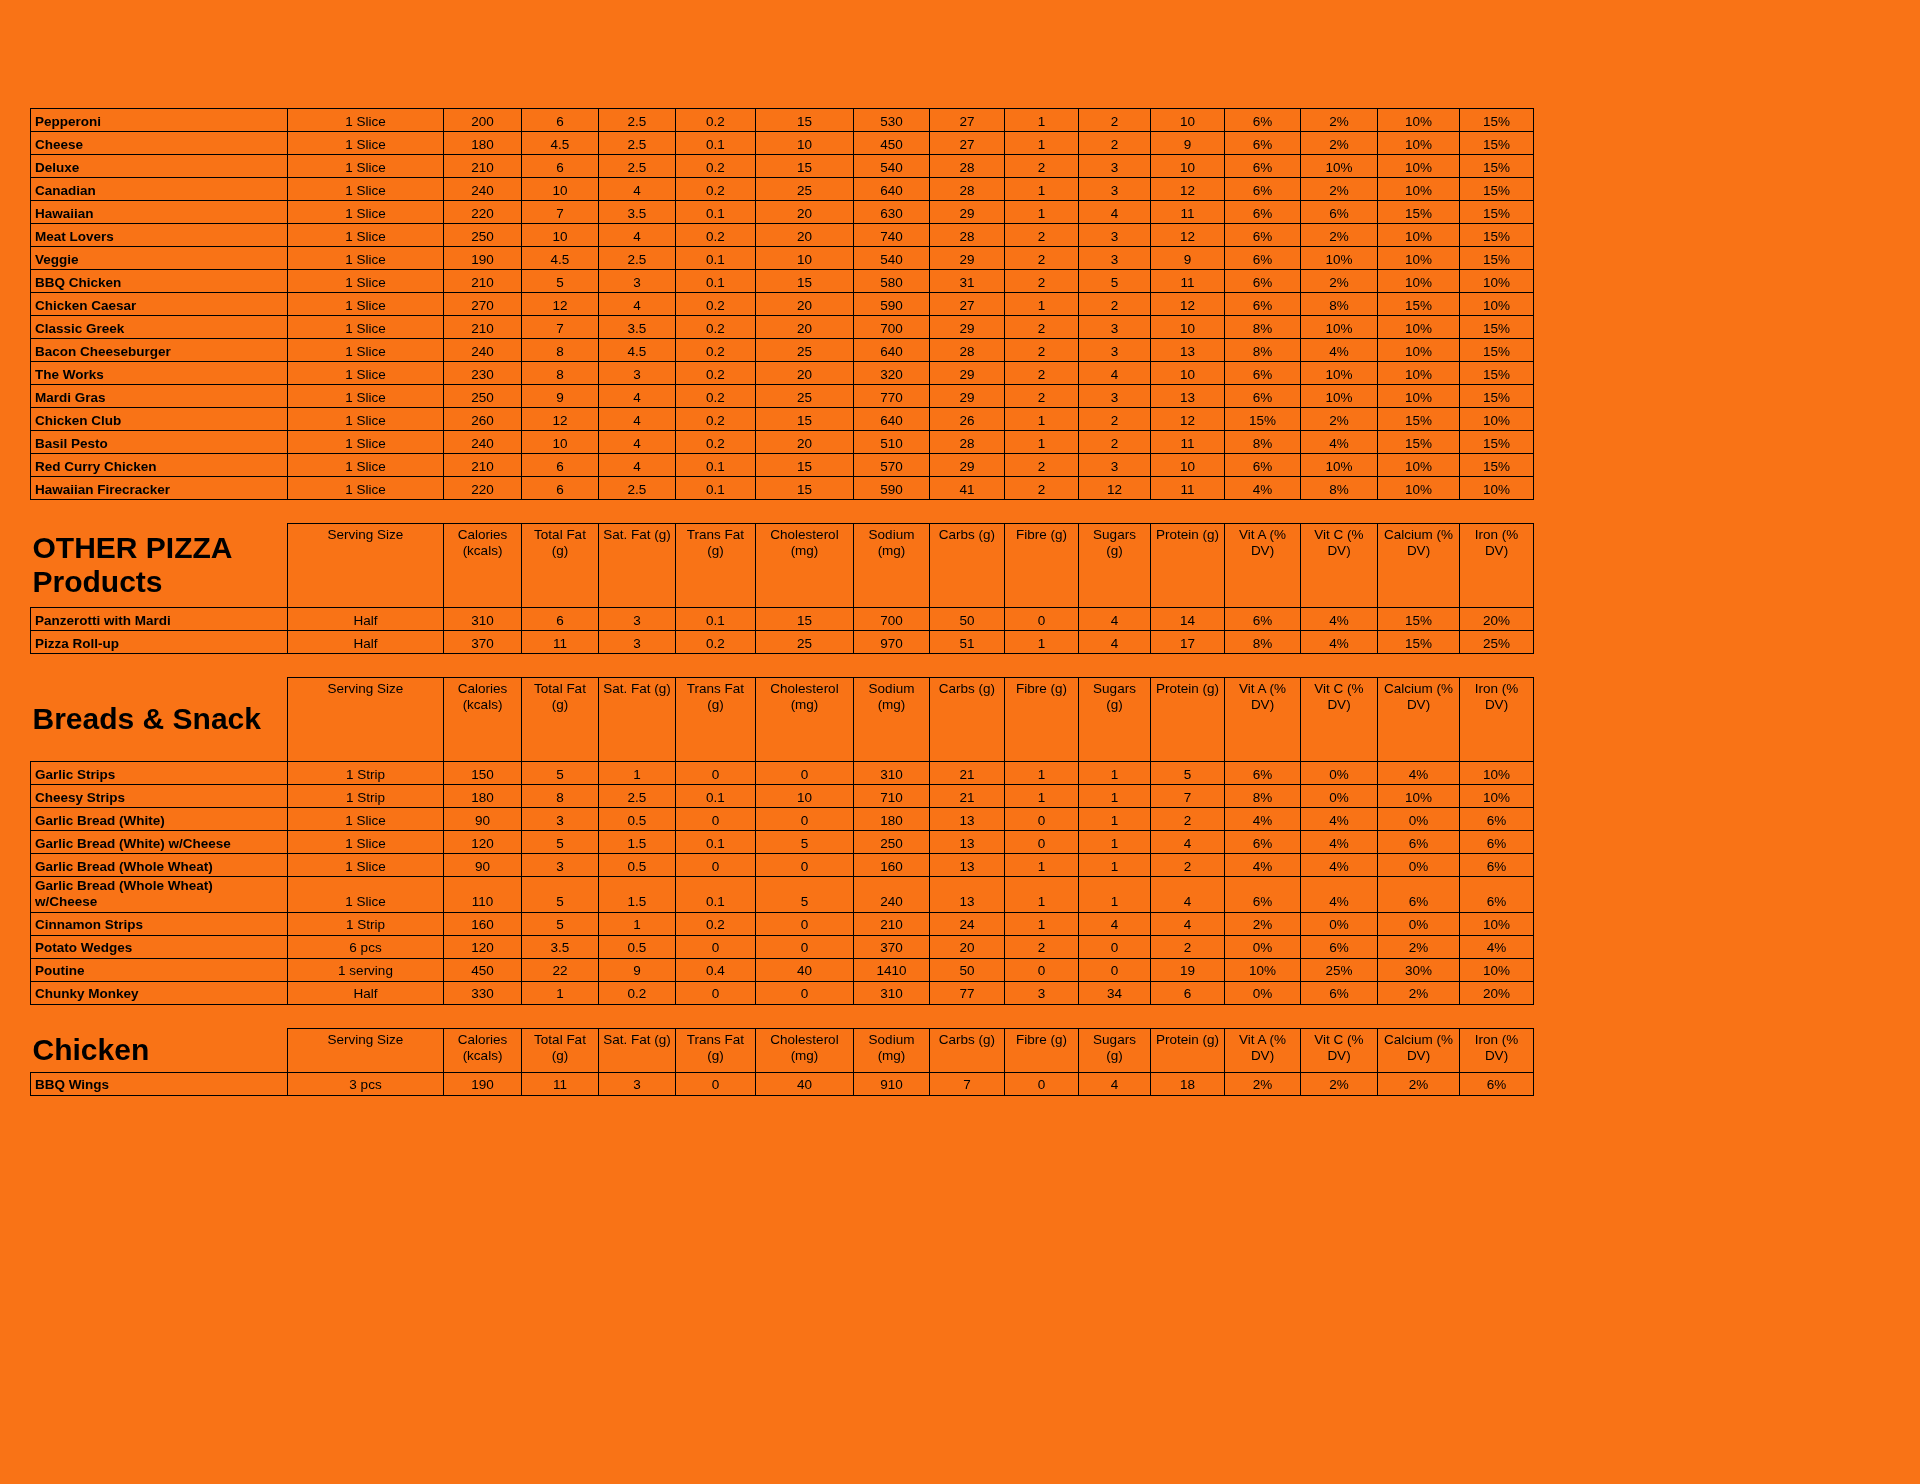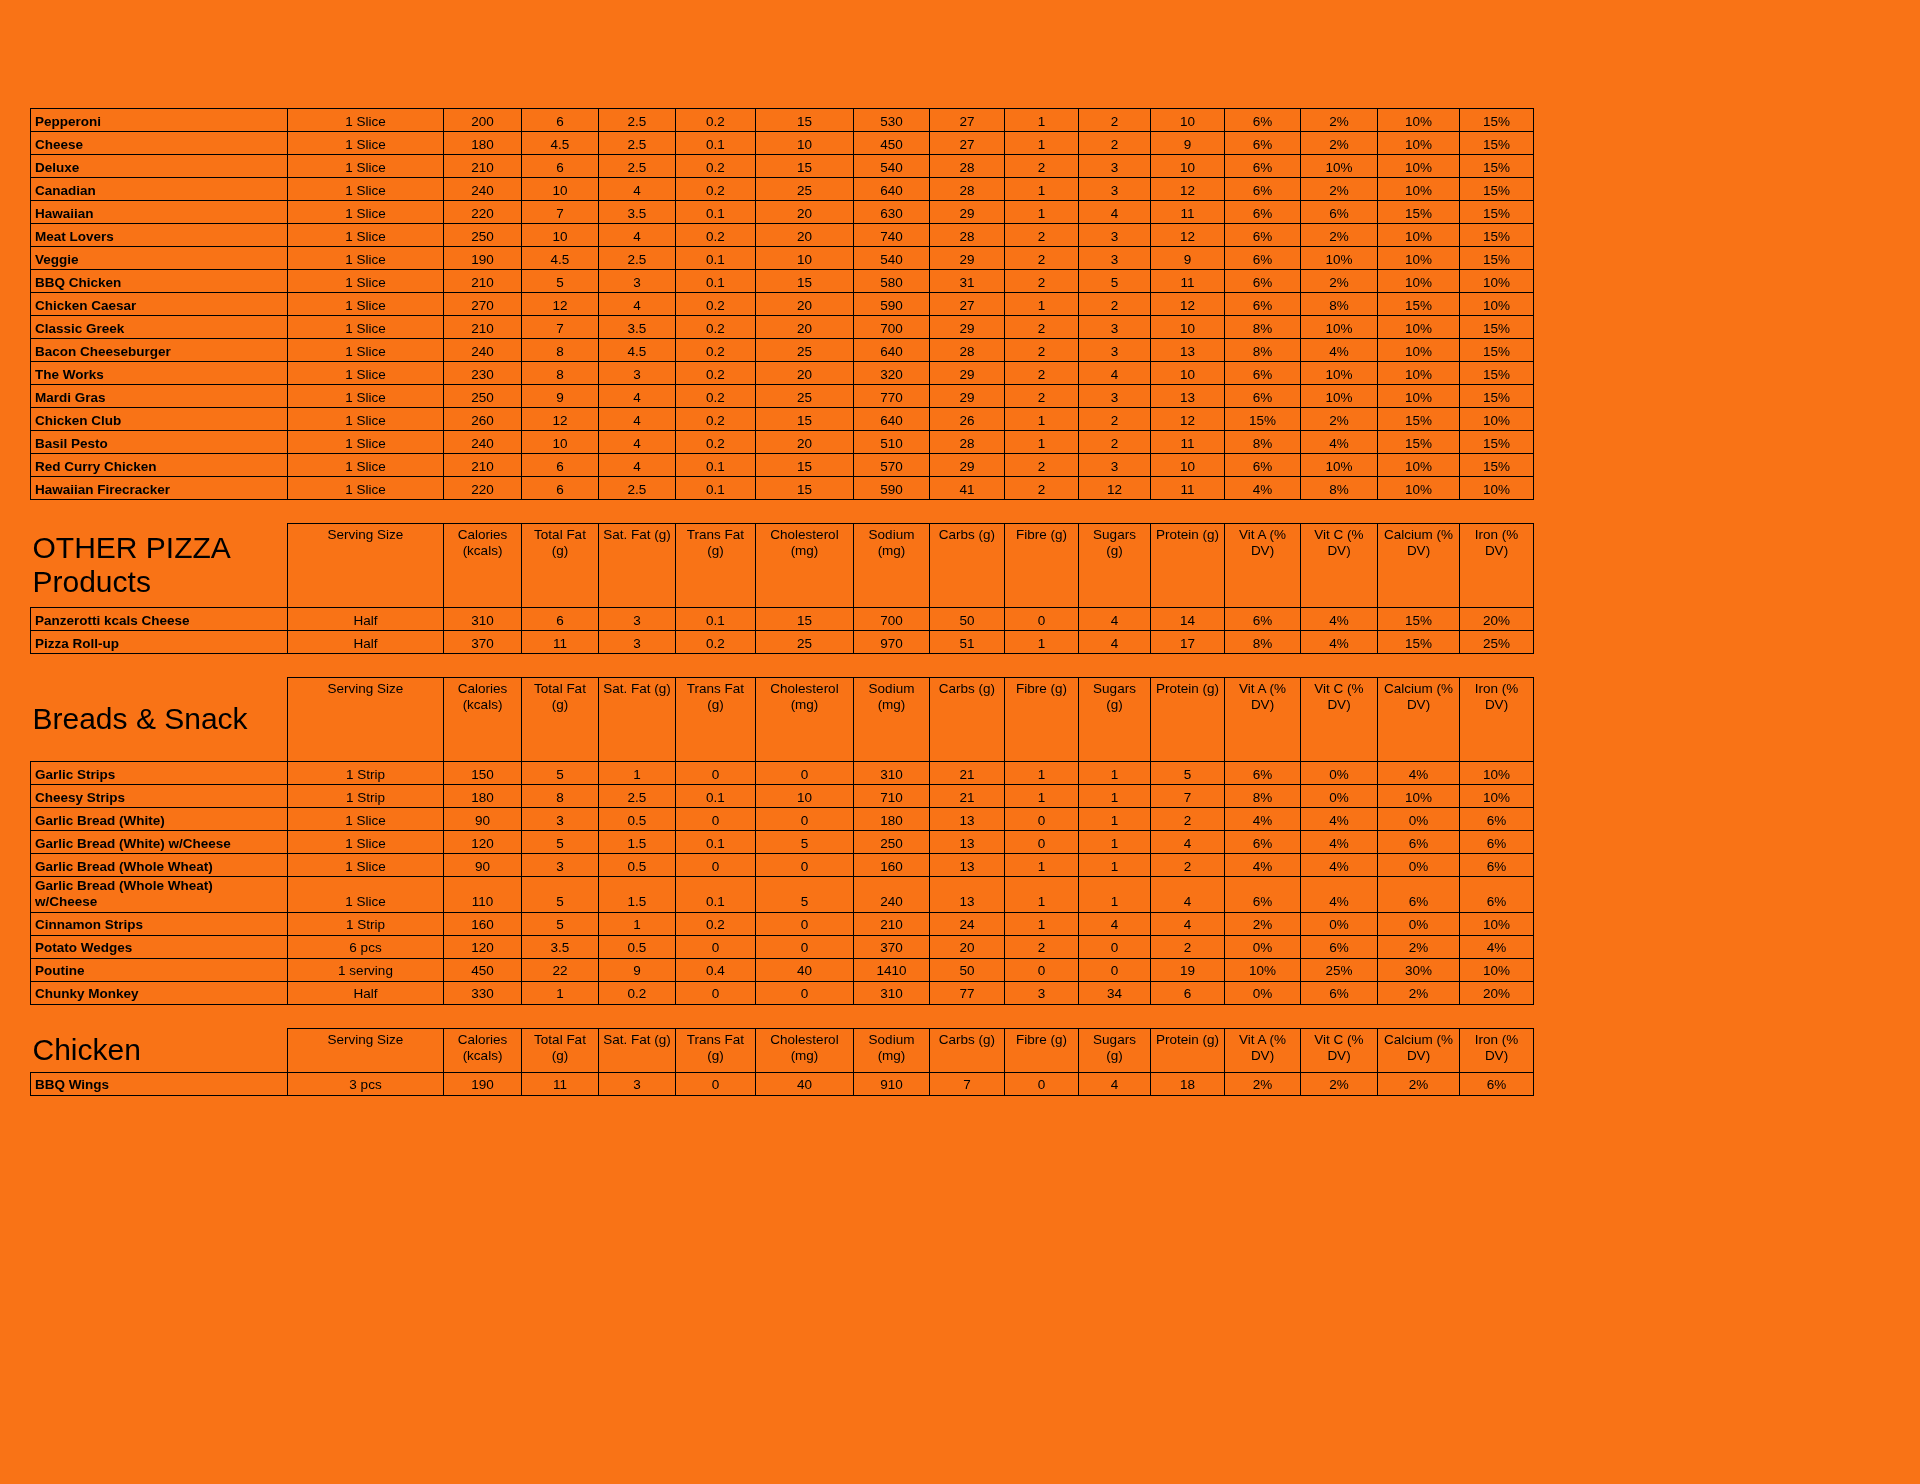--- a/index.html
+++ b/index.html
@@ -54,21 +54,21 @@
   table.nutrition-table tr.header-row th {
     font-weight: normal;
     text-align: center;
     vertical-align: top;
     height: 84px;
     padding-top: 3px;
   }
   table.nutrition-table tr.header-row td.title-cell {
     border: none;
     font-size: 30px;
-    font-weight: normal;
+    font-weight: bold;
     text-align: left;
     vertical-align: middle;
     white-space: pre-line;
     line-height: 1.15;
     padding-left: 2px;
   }
   
   .sections-container table.nutrition-table:last-of-type tr.header-row th {
     height: 44px;
   }
@@ -440,21 +440,21 @@
             <th>Carbs (g)</th>
             <th>Fibre (g)</th>
             <th>Sugars (g)</th>
             <th>Protein (g)</th>
             <th>Vit A (% DV)</th>
             <th>Vit C (% DV)</th>
             <th>Calcium (% DV)</th>
             <th>Iron (% DV)</th>
           </tr>
           <tr>
-            <td class="name-cell">Panzerotti kcals Cheese</td>
+            <td class="name-cell">Panzerotti with Mardi</td>
             <td class="value-cell">Half</td>
             <td class="value-cell">310</td>
             <td class="value-cell">6</td>
             <td class="value-cell">3</td>
             <td class="value-cell">0.1</td>
             <td class="value-cell">15</td>
             <td class="value-cell">700</td>
             <td class="value-cell">50</td>
             <td class="value-cell">0</td>
             <td class="value-cell">4</td>

